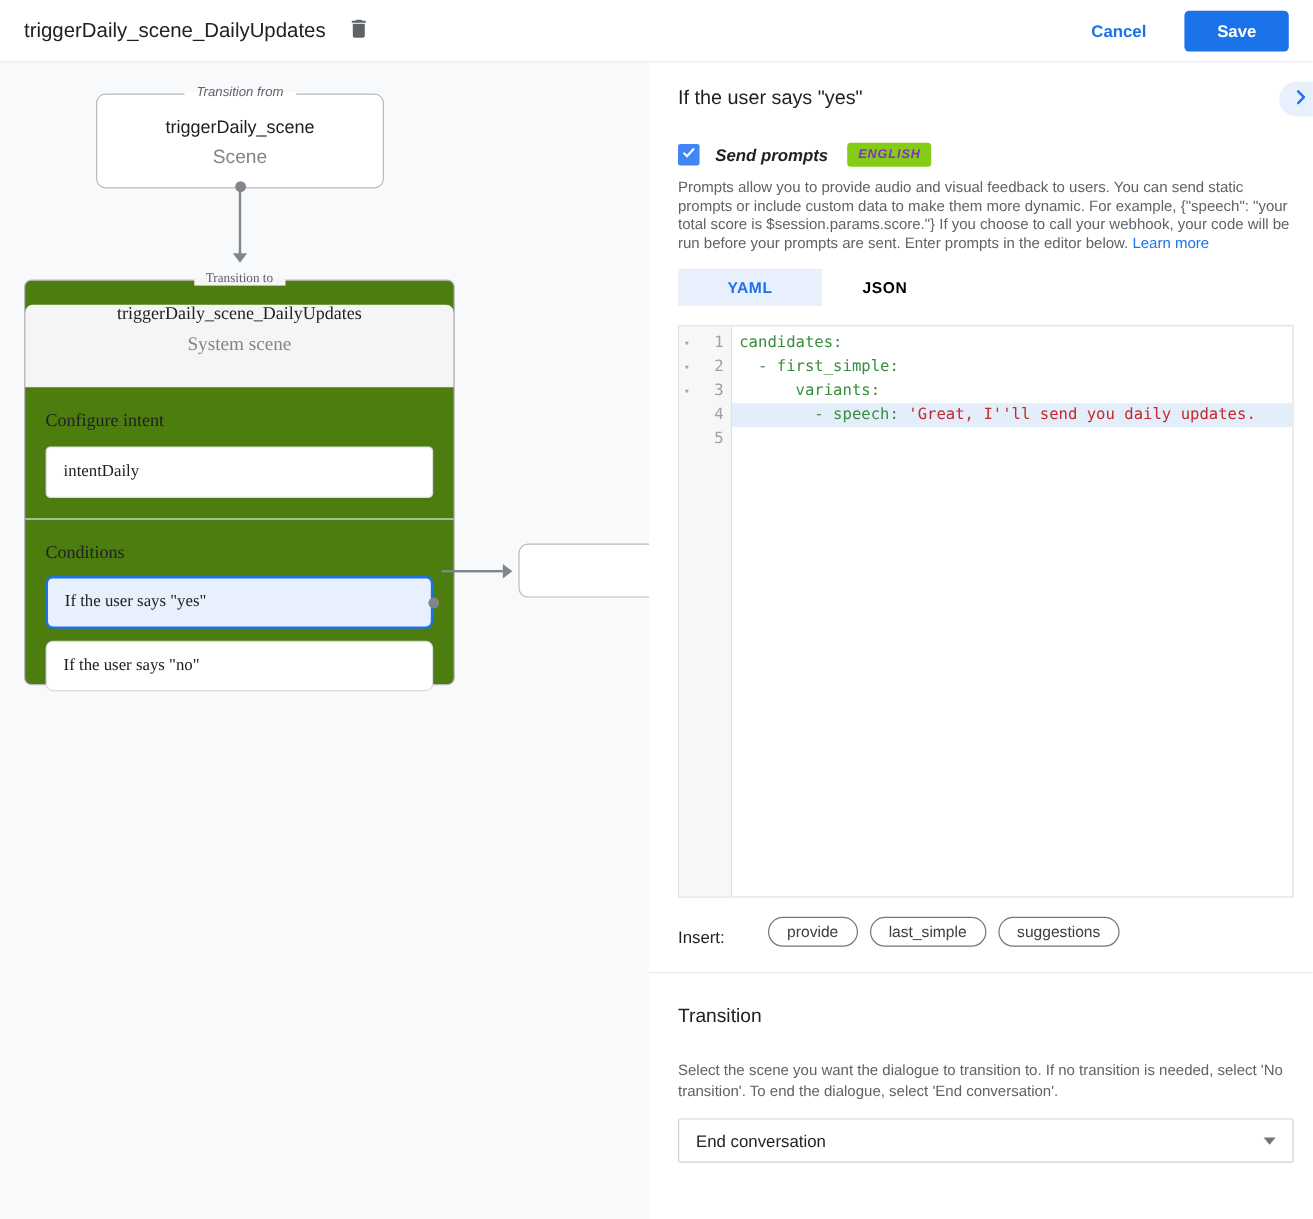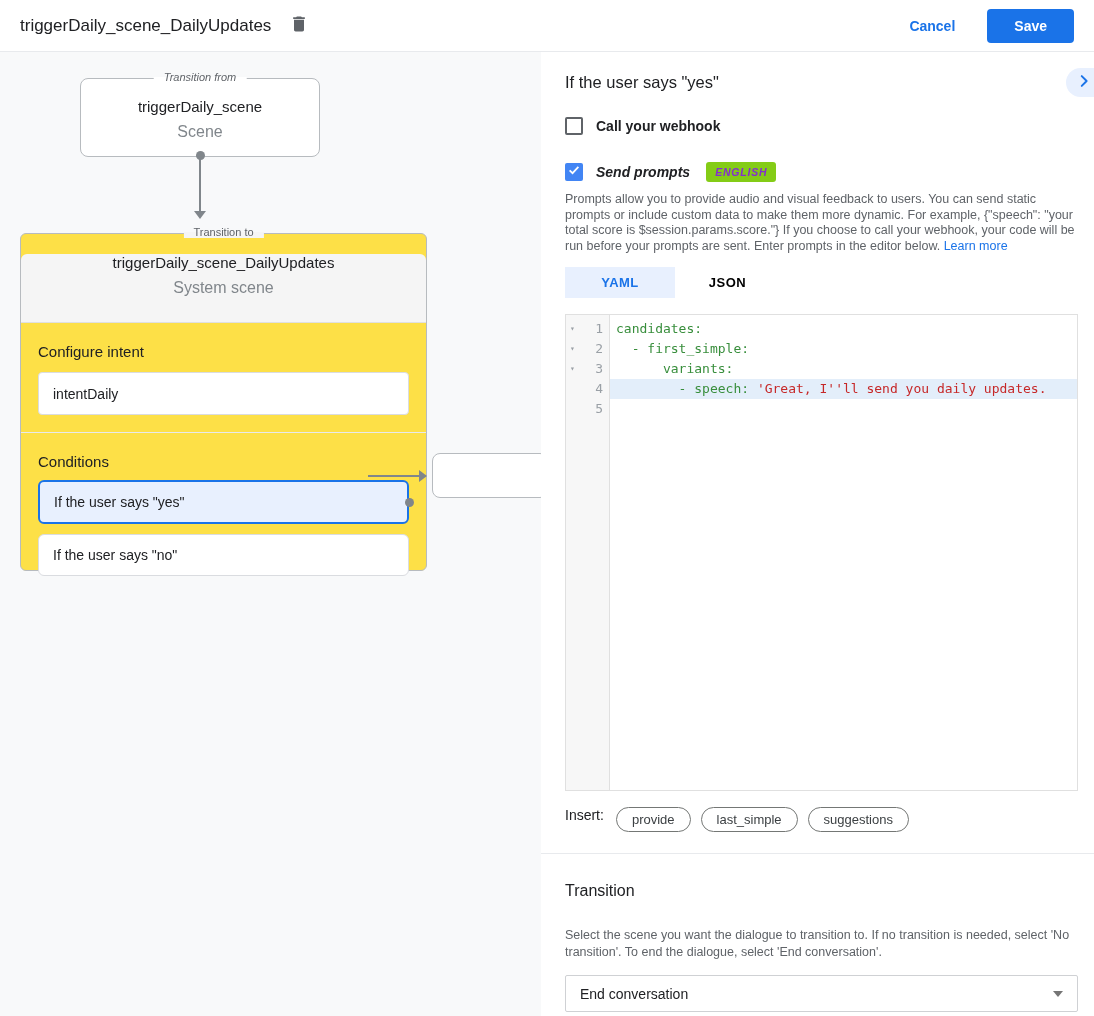--- a/index.html
+++ b/index.html
@@ -25,22 +25,22 @@
   .from-box .legend { background:linear-gradient(#f8f9fa 50%, #ffffff 50%);font-style:italic; }
   .node-title { font-size:15px; color:#202124; margin-top:19px; }
   .node-sub { font-size:16px; color:#80868b; margin-top:8px; }
 
   .v-line { position:absolute; left:199px; top:101px; width:2px; height:59px; background:#80868b; }
   .dot { position:absolute; width:9px; height:9px; border-radius:50%; background:#80868b; }
   .dot-top { left:196px; top:99px; }
   .arrow-down { position:absolute; left:194px; top:159px; width:0; height:0;
                 border-left:6px solid transparent; border-right:6px solid transparent; border-top:8px solid #80868b; }
 
-  .to-card { position:absolute; left:20px; top:181px; width:407px; height:338px; background:#fde047;
-             border:1px solid #b7bbbf; border-radius:6px; }
+  .to-card { position:absolute; left:20px; top:181px; width:359px; height:338px; background:#4d7c0f;
+             border:1px solid #b7bbbf; border-radius:6px;font-family:Liberation Serif, serif; }
   .to-card .legend { background:linear-gradient(#f8f9fa 50%, #f5f5f5 50%); }
   .to-header { height:69px; background:#f5f5f5; border-bottom:1px solid #e0e0e0; border-radius:6px 6px 0 0; text-align:center; }
   .to-header .node-title { margin-top:20px; }
   .to-body { padding:0 17px; }
   .section-heading { font-size:15px; color:#202124; margin-top:20px; }
   .intent-field { margin-top:12px; height:43px; border:1px solid #dadce0; border-radius:4px;
                   display:flex; align-items:center; padding-left:14px; font-size:14px; color:#202124; background:#fff; cursor:text; }
   .card-divider { height:1px; background:#e8eaed; margin:17px -17px 0 -17px; }
   .cond { margin-top:10px; height:42px; border:1px solid #dadce0; border-radius:6px; background:#fff;
           display:flex; align-items:center; padding-left:14px; font-size:14px; color:#202124; position:relative; cursor:pointer; }
@@ -70,36 +70,36 @@
   .check-label { font-size:14px; font-weight:bold; color:#202124; margin-left:13px; }
   .lang-badge { margin-left:16px; background:#84cc16; color:#8430ce; font-size:10.5px; font-weight:bold;
                 letter-spacing:0.8px; padding:4px 9px; border-radius:3px; }
 
   .desc { margin-top:10px; font-size:12.5px; line-height:15.5px; color:#5f6368; }
   .link { color:#1a73e8; text-decoration:none; cursor:pointer; }
 
   .tabs { display:flex; margin-top:13px; }
   .tab { height:31px; display:flex; align-items:center; justify-content:center; font-size:13px; font-weight:bold;
          letter-spacing:0.5px; color:#000000; cursor:pointer; width:105px; }
-  .tab.sel { background:#e8f0fe; color:#1a73e8; width:110px; }
+  .tab.sel { background:#e8f0fe; color:#1a73e8; width:120px; }
 
   .editor { margin-top:16px; height:477px; border:1px solid #e0e0e0; position:relative;
             font-family:"DejaVu Sans Mono","Liberation Mono",monospace; font-size:13px; background:#fff; overflow:hidden; }
   .editor::before { content:''; position:absolute; left:0; top:0; bottom:0; width:43px; background:#f7f7f7;
                     border-right:1px solid #e0e0e0; }
   .lines { position:relative; padding-top:4px; }
   .cm-line { display:flex; height:20px; line-height:20px; }
   .fold { width:13px; text-align:center; font-size:8px; color:#9aa0a6; flex:none; }
   .lnum { width:31px; text-align:right; padding-right:7px; color:#9aa0a6; flex:none; }
   .code { flex:1; white-space:pre; overflow:hidden; padding-left:6px; color:#202124; }
   .cm-line.hl .code { background:#e3eefa; }
   .c-key { color:#388e3c; }
   .c-string { color:#c62828; }
 
-  .insert-row { display:flex; align-items:flex-start; margin-top:16px; }
+  .insert-row { display:flex; align-items:flex-end; margin-top:16px;gap:24px; }
   .insert-label { font-size:14px; color:#202124; margin-right:12px; }
   .pill { border:1px solid #747775; border-radius:14px; background:#fff; padding:4px 15px; font-size:13px;
           color:#3c4043; margin-right:10px; cursor:pointer; font-family:inherit; }
 
   .panel-divider { height:1px; background:#e8eaed; margin:21px -16px 0 -24px; }
 
   .transition-heading { margin-top:28px; font-size:16px; color:#202124; }
   .transition-desc { margin-top:27px; font-size:12.5px; line-height:17px; color:#5f6368; }
   .dropdown { margin-top:14px; height:37px; border:1px solid #cfd1d4; border-radius:2px; display:flex;
               align-items:center; justify-content:space-between; padding:16px 14px; font-size:14px; color:#202124; cursor:pointer; background:#fff; }
@@ -166,24 +166,20 @@
       <div class="panel-title">If the user says "yes"</div>
       <button class="expand-btn">
         <span>
           <svg width="18" height="18" viewBox="0 0 24 24">
               <path fill="none" stroke="#1a73e8" stroke-width="2.6" stroke-linecap="round" stroke-linejoin="round" d="M9 5.5l6.5 6.5L9 18.5"></path>
             </svg>
         </span>
       </button>
     </div>
 
-    <div class="check-row">
-      <div class="cbox"></div>
-      <div class="check-label">Call your webhook</div>
-    </div>
 
     <div class="check-row prompts">
       <div class="cbox checked">
         <span>
           <svg width="14" height="14" viewBox="0 0 24 24">
               <path fill="none" stroke="#fff" stroke-width="3" d="M4.5 12.5l5 5 10-11"></path>
             </svg>
         </span>
       </div>
       <div class="check-label">Send prompts</div>

